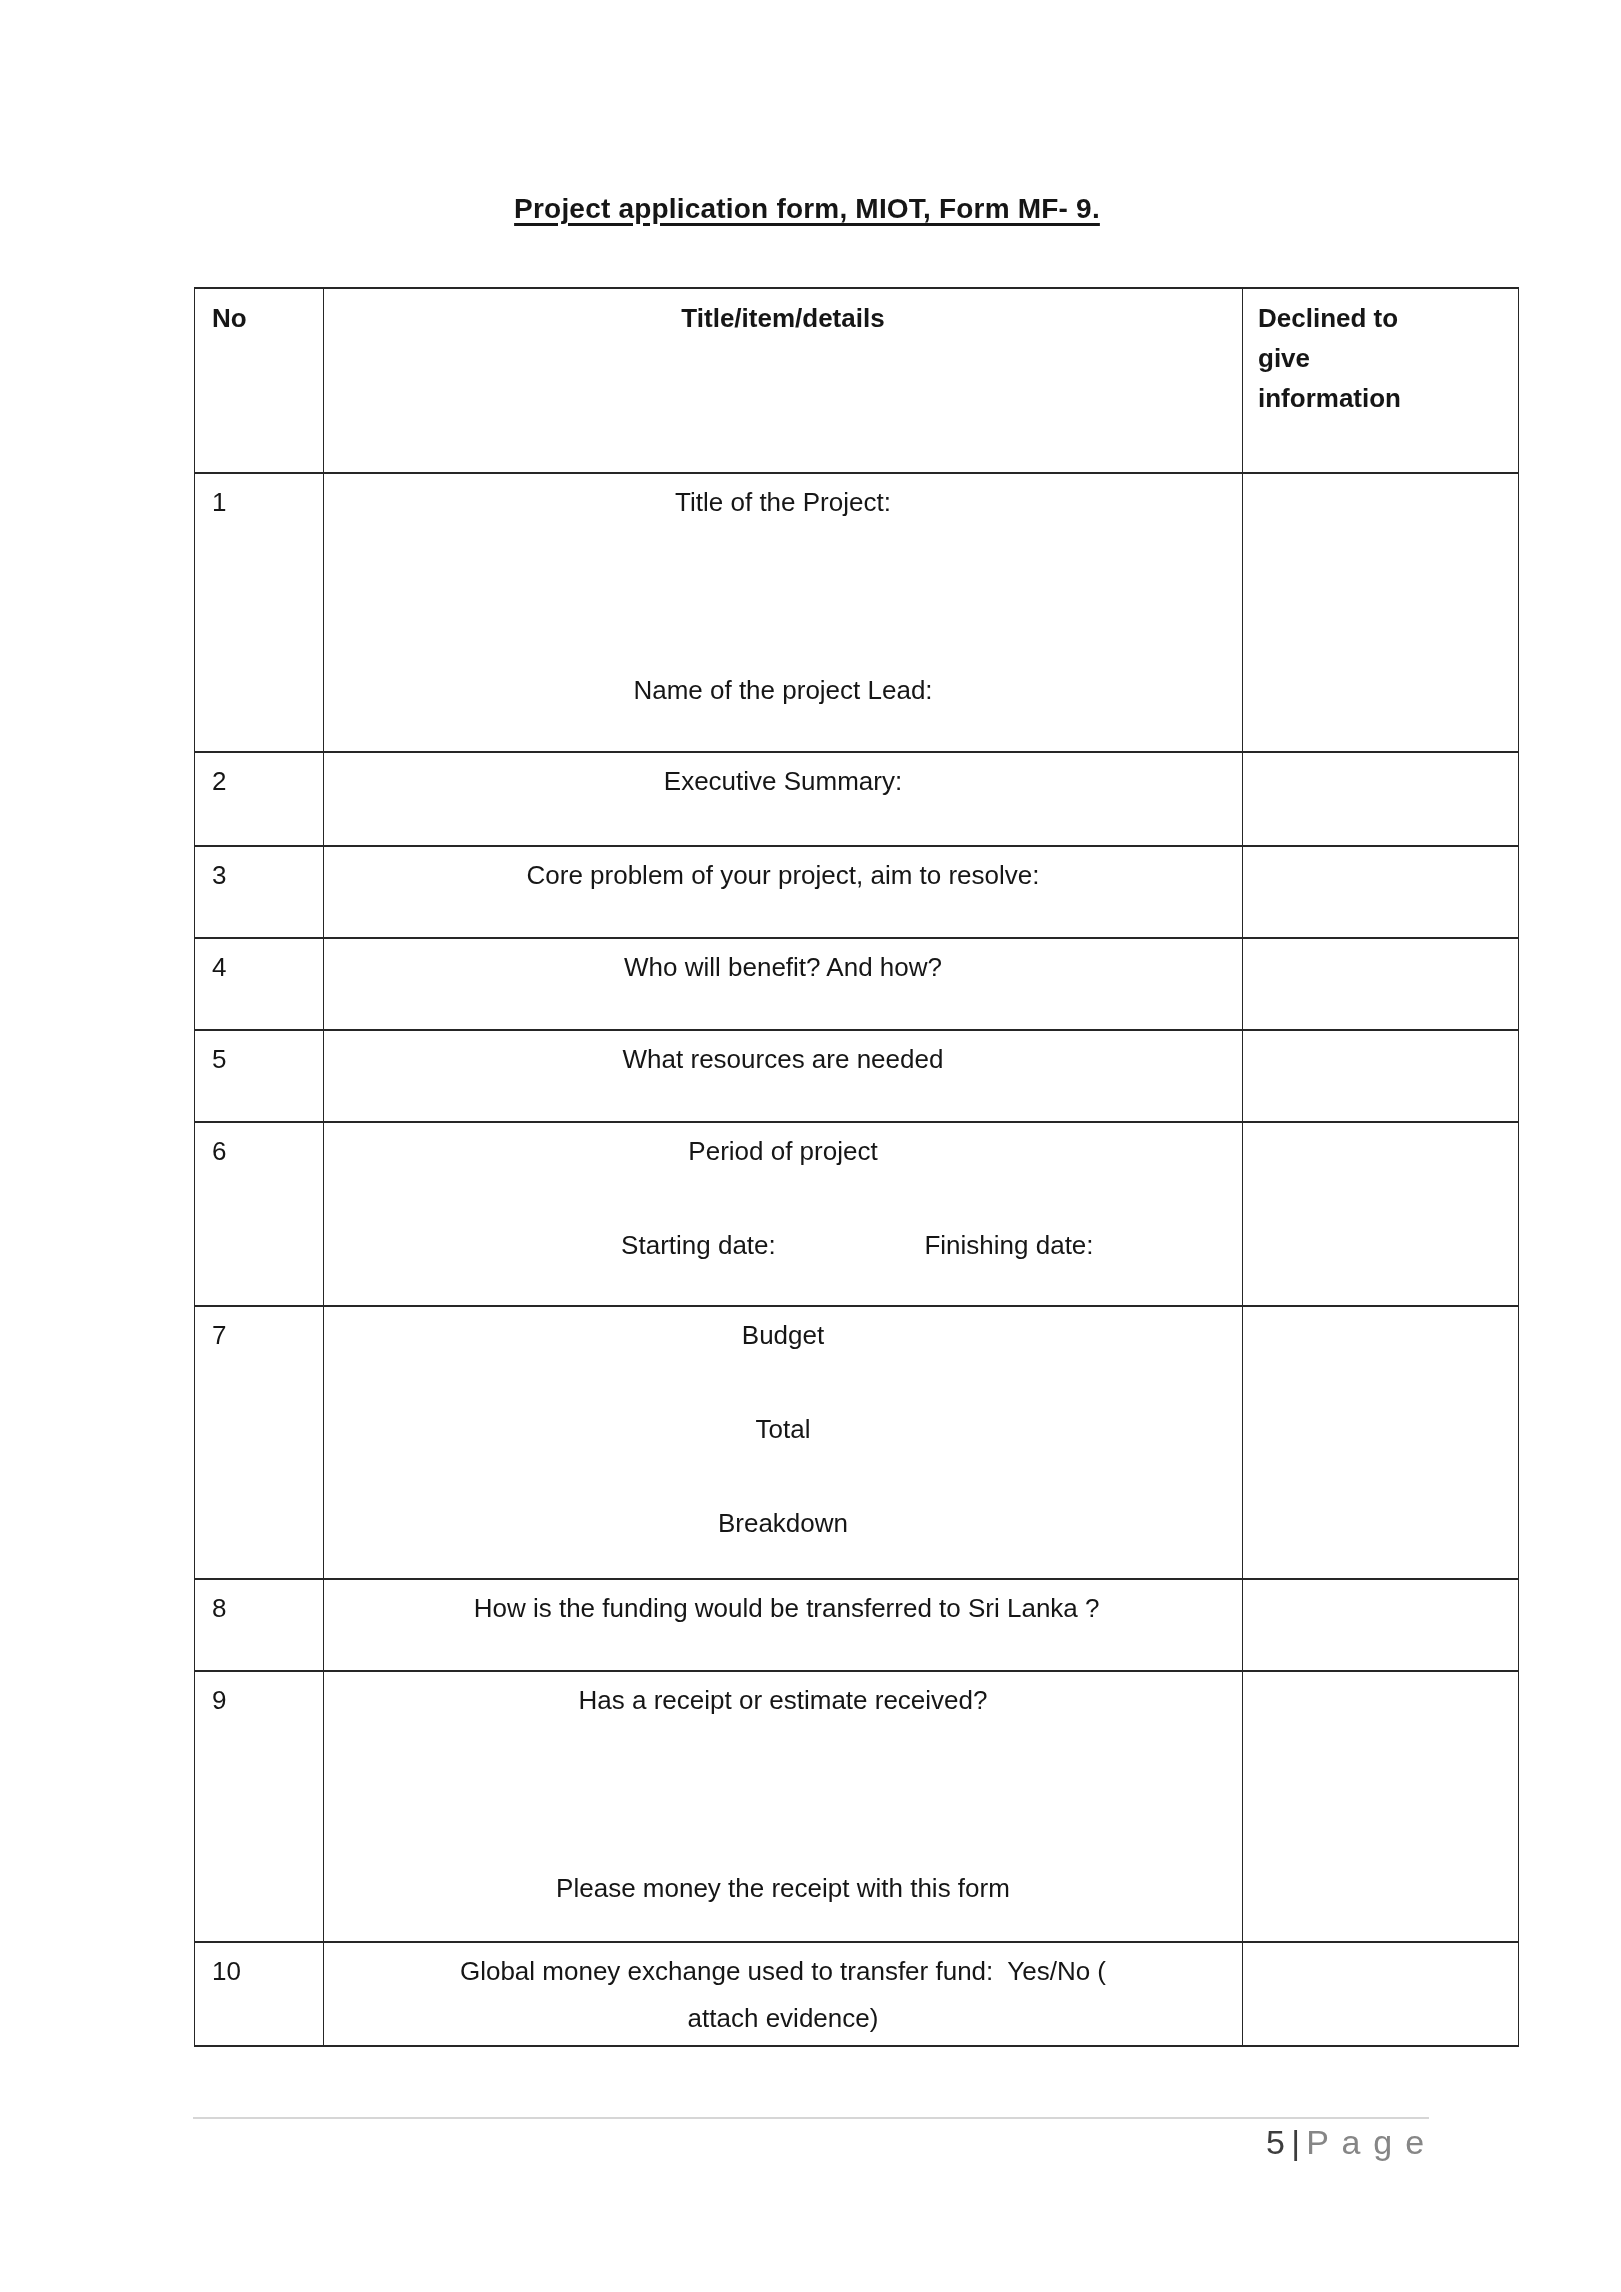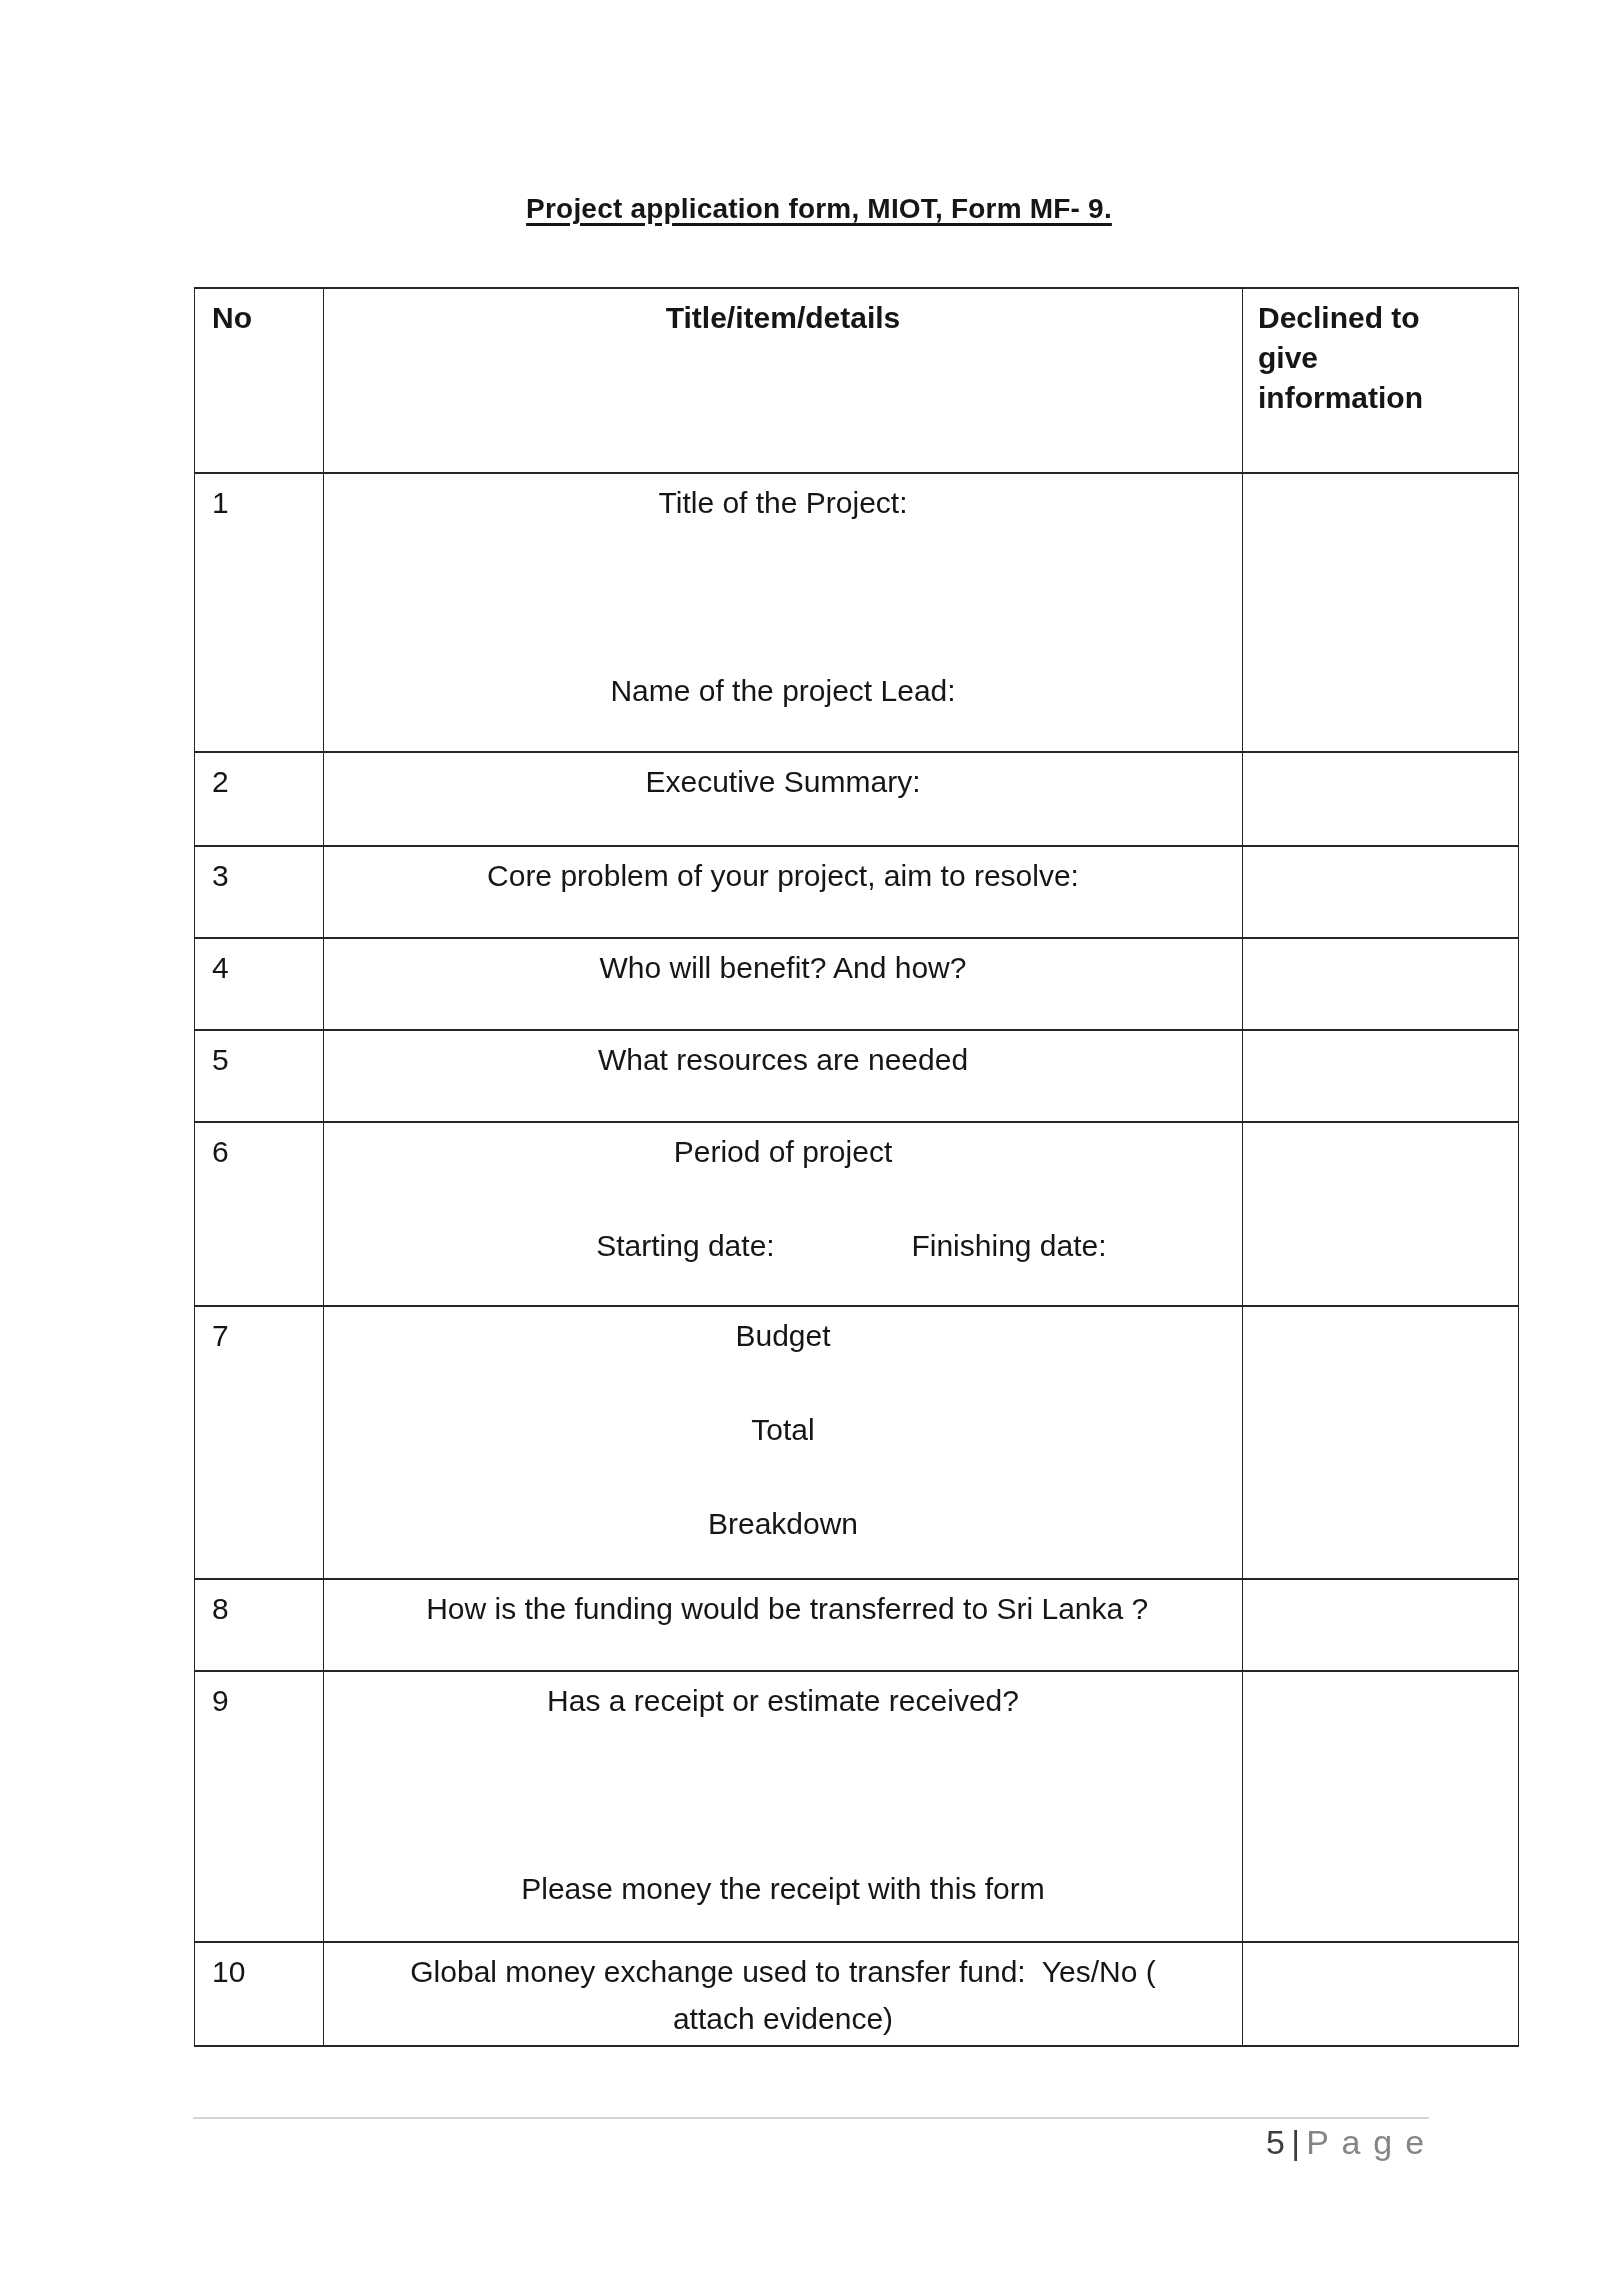--- a/index.html
+++ b/index.html
@@ -11,21 +11,21 @@
     position: relative;
     width: 1621px;
     height: 2293px;
     background: #ffffff;
     font-family: "Liberation Sans", "DejaVu Sans", sans-serif;
     color: #161616;
     overflow: hidden;
   }
   .doc-title {
     position: absolute;
-    left: 204px;
+    left: 192px;
     top: 193px;
     width: 1230px;
     text-align: center;
     font-size: 28px;
     font-weight: bold;
     letter-spacing: 0.2px;
     text-decoration: underline;
     text-decoration-thickness: 2.7px;
     text-underline-offset: 5.4px;
   }
@@ -36,21 +36,21 @@
     width: 1231px;
     border-collapse: collapse;
     table-layout: fixed;
   }
   table.form td, table.form th {
     border: 1.8px solid #262626;
     border-top-width: 2.7px;
     border-bottom-width: 2.7px;
     vertical-align: top;
     padding: 5.4px 15px 0 15px;
-    font-size: 30px;
+    font-size: 26px;
     font-weight: normal;
     text-align: left;
   }
   table.form .col-no  { width: 96px; padding-left: 17px; }
   table.form .col-det { width: 888px; text-align: center; }
   table.form .col-dec { width: 245px; }
   table.form th { padding-top: 9px; }
   .hline {
     line-height: 40px;
     min-height: 40px;

